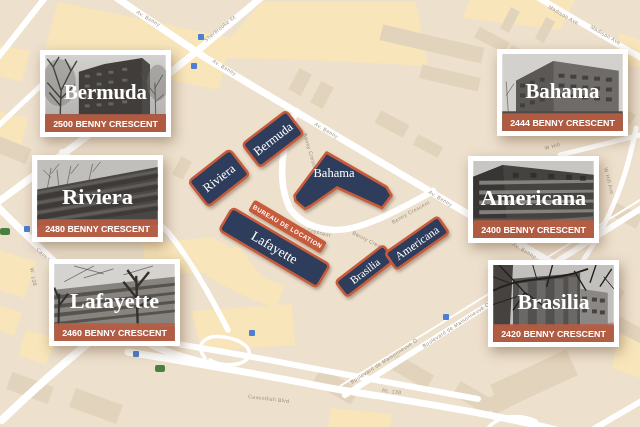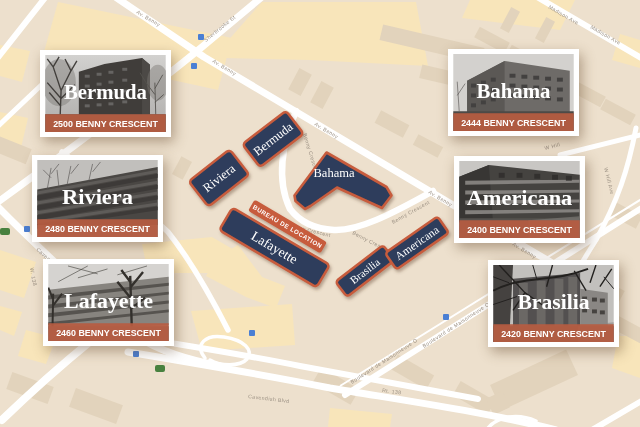--- a/index.html
+++ b/index.html
@@ -328,21 +328,21 @@
   <rect x="0" y="66" width="122" height="12" fill="#8a8680"></rect>
 
   <rect x="0" y="60" width="122" height="18" fill="#b75c41" opacity="0.92"></rect>
 
   <text x="61" y="45" text-anchor="middle" font-family="Liberation Serif, serif" font-weight="bold" font-size="21.5" fill="#fff" textLength="72" lengthAdjust="spacingAndGlyphs">Riviera</text>
 
   <text x="61" y="73" text-anchor="middle" font-family="Liberation Sans, sans-serif" font-weight="bold" font-size="9.8" fill="#fff" textLength="106" lengthAdjust="spacingAndGlyphs">2480 BENNY CRESCENT</text>
 </svg>
 </div>
 
-<div class="card" style="left:43px;top:259px">
+<div class="card" style="left:49px;top:259px">
 <svg width="121" height="77" viewBox="0 0 122 78" xmlns="http://www.w3.org/2000/svg">
   <rect width="122" height="78" fill="#d5d3d0"></rect>
 
   <polygon points="0,26 122,13 122,62 0,66" fill="#87847f"></polygon>
   <g fill="#56534f">
     <polygon points="0,32 122,19 122,22 0,36"></polygon>
     <polygon points="0,41 122,28 122,31 0,45"></polygon>
     <polygon points="0,50 122,37 122,40 0,54"></polygon>
     <polygon points="0,59 122,46 122,49 0,62"></polygon>
   </g>
@@ -356,21 +356,21 @@
   <rect x="0" y="63" width="122" height="15" fill="#6e6b66"></rect>
 
   <rect x="0" y="60" width="122" height="18" fill="#b75c41" opacity="0.92"></rect>
 
   <text x="61" y="45" text-anchor="middle" font-family="Liberation Serif, serif" font-weight="bold" font-size="21.5" fill="#fff" textLength="90" lengthAdjust="spacingAndGlyphs">Lafayette</text>
 
   <text x="61" y="73" text-anchor="middle" font-family="Liberation Sans, sans-serif" font-weight="bold" font-size="9.8" fill="#fff" textLength="106" lengthAdjust="spacingAndGlyphs">2460 BENNY CRESCENT</text>
 </svg>
 </div>
 
-<div class="card" style="left:448px;top:49px">
+<div class="card" style="left:497px;top:49px">
 <svg width="121" height="77" viewBox="0 0 122 78" xmlns="http://www.w3.org/2000/svg">
   <rect width="122" height="78" fill="#d3d1ce"></rect>
 
   <polygon points="14,27 52,7 118,17 118,62 14,62" fill="#6e6b68"></polygon>
   <polygon points="14,27 52,7 52,62 14,62" fill="#5b5855"></polygon>
   <g fill="#434140">
     <rect x="57" y="20" width="6" height="4"></rect>
           <rect x="69" y="21" width="6" height="4"></rect>
           <rect x="81" y="22" width="6" height="4"></rect>
           <rect x="93" y="23" width="6" height="4"></rect>
@@ -402,21 +402,21 @@
         </g>
 
   <rect x="0" y="60" width="122" height="18" fill="#b75c41" opacity="0.92"></rect>
 
   <text x="61" y="45" text-anchor="middle" font-family="Liberation Serif, serif" font-weight="bold" font-size="21.5" fill="#fff" textLength="75" lengthAdjust="spacingAndGlyphs">Bahama</text>
 
   <text x="61" y="73" text-anchor="middle" font-family="Liberation Sans, sans-serif" font-weight="bold" font-size="9.8" fill="#fff" textLength="106" lengthAdjust="spacingAndGlyphs">2444 BENNY CRESCENT</text>
 </svg>
 </div>
 
-<div class="card" style="left:454px;top:156px">
+<div class="card" style="left:468px;top:156px">
 <svg width="121" height="77" viewBox="0 0 122 78" xmlns="http://www.w3.org/2000/svg">
   <rect width="122" height="78" fill="#c8c6c3"></rect>
 
   <polygon points="0,16 30,4 68,8 122,14 122,60 0,62" fill="#454340"></polygon>
   <polygon points="0,16 30,4 34,60 0,62" fill="#383634"></polygon>
   <g fill="#8f8c89" opacity="0.85">
     <polygon points="6,20 122,19 122,22 6,24"></polygon>
     <polygon points="6,30 122,29 122,32 6,34"></polygon>
     <polygon points="6,40 122,39 122,42 6,44"></polygon>
     <polygon points="6,50 122,49 122,52 6,54"></polygon>

